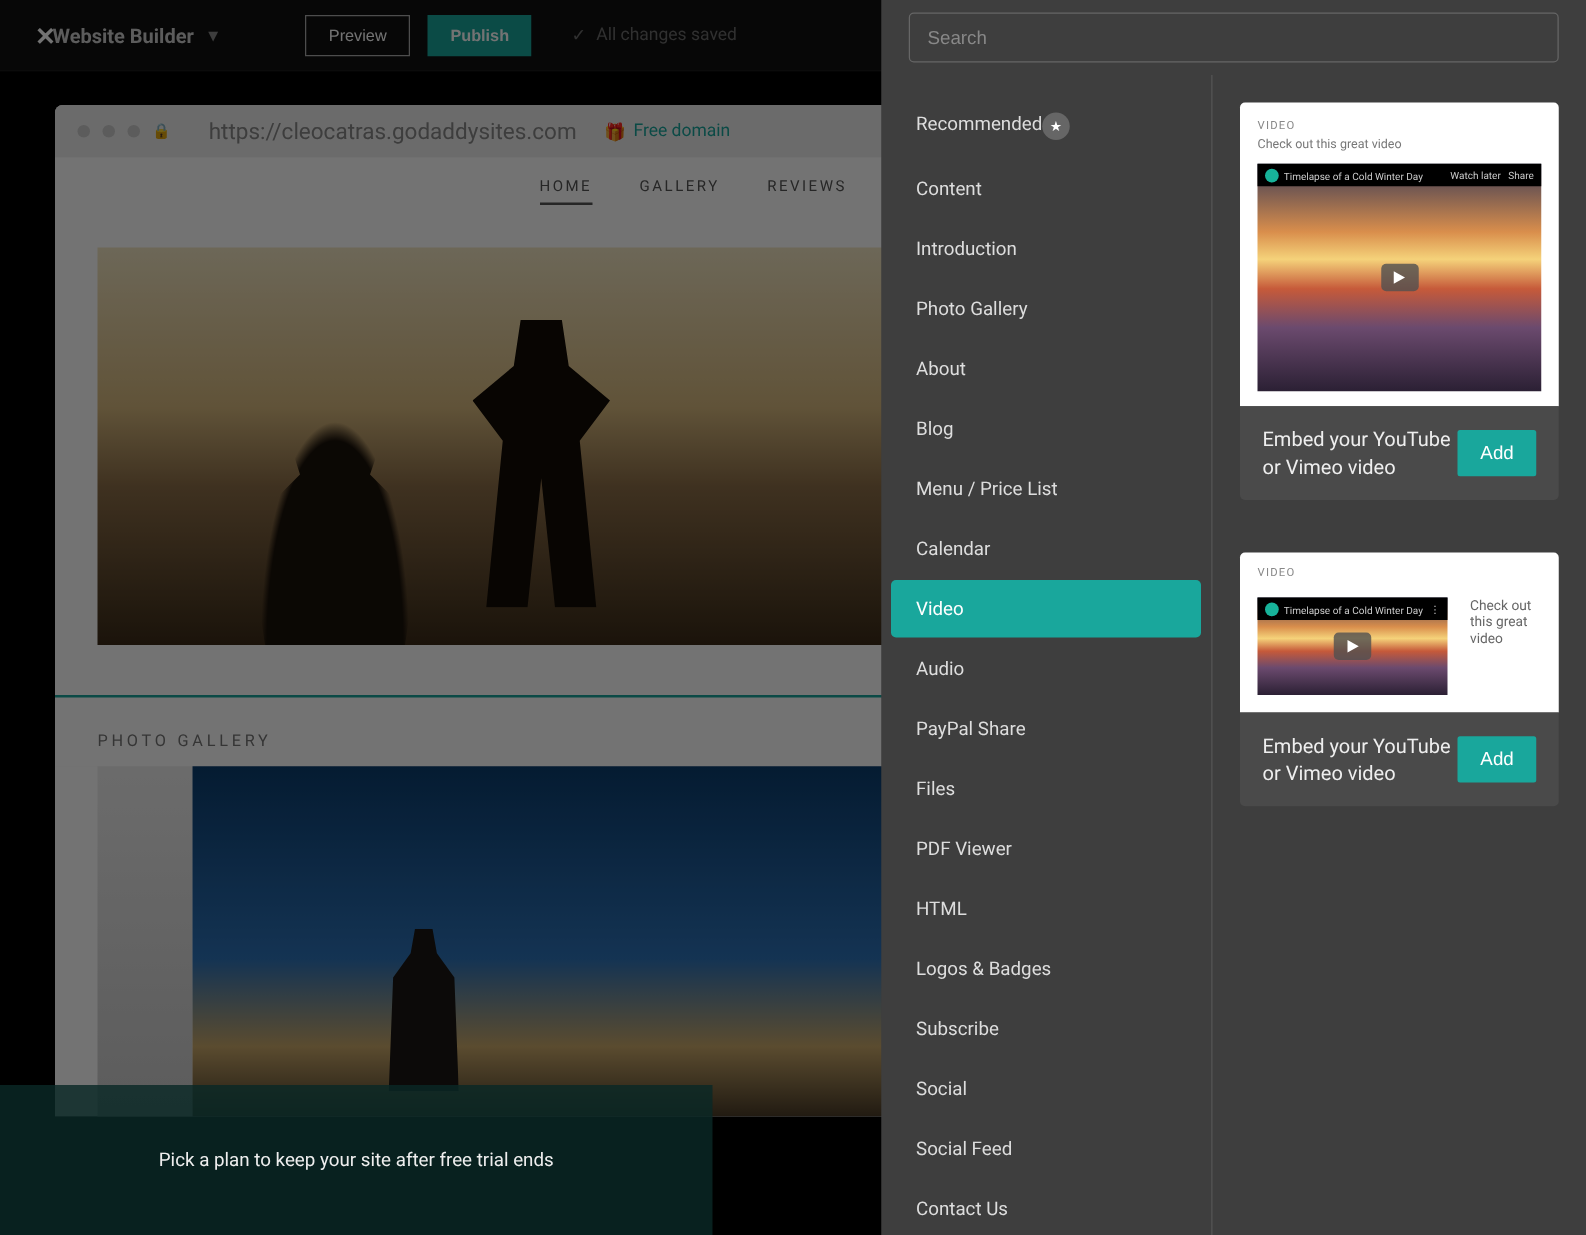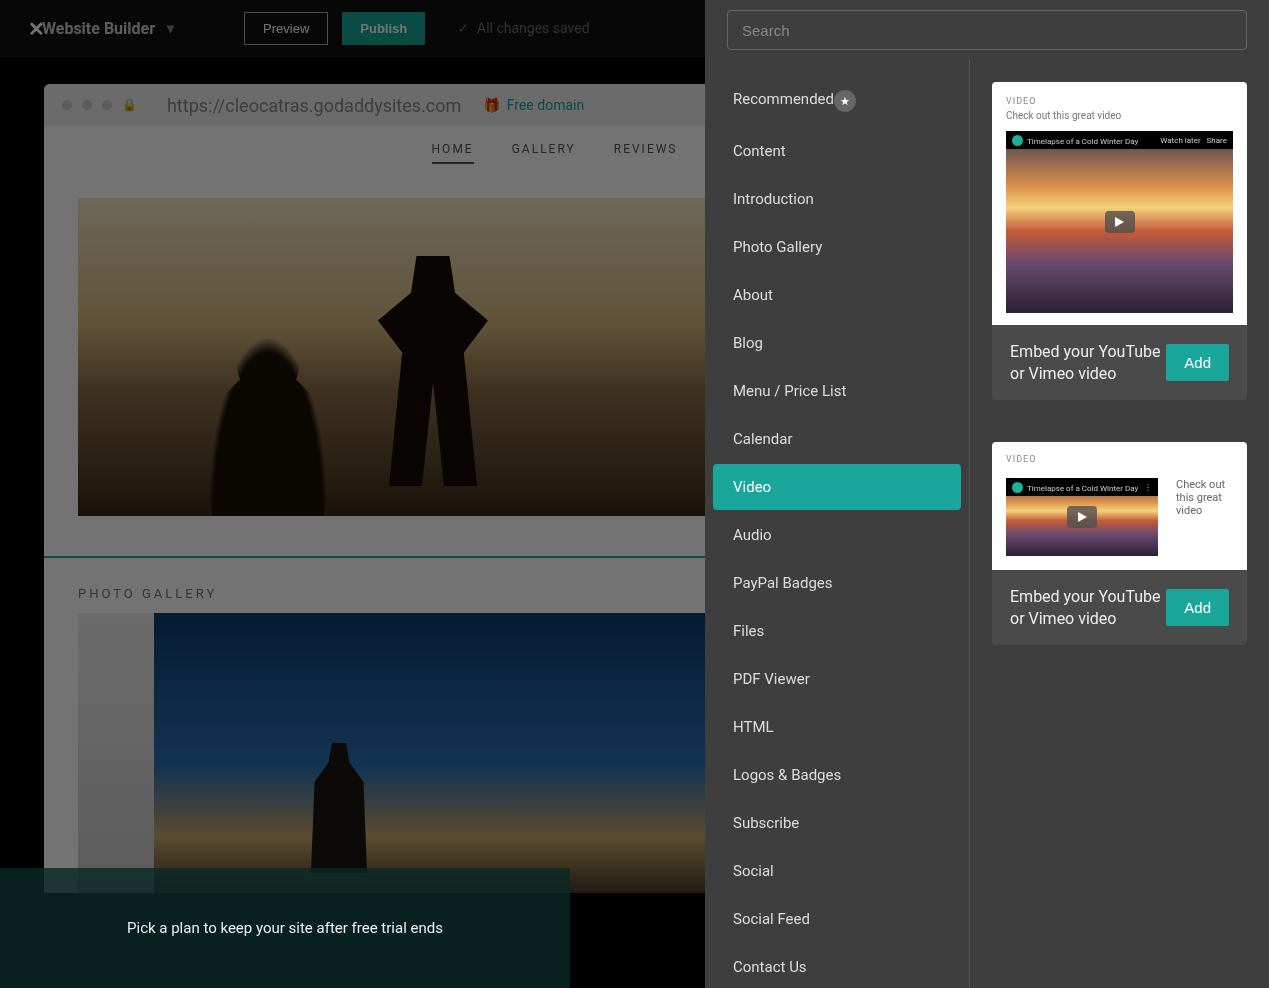--- a/index.html
+++ b/index.html
@@ -297,21 +297,21 @@
         <div class="cat-item">
           <span>Calendar</span>
         </div>
         <div class="cat-item active">
           <span>Video</span>
         </div>
         <div class="cat-item">
           <span>Audio</span>
         </div>
         <div class="cat-item">
-          <span>PayPal Badges</span>
+          <span>PayPal Share</span>
         </div>
         <div class="cat-item">
           <span>Files</span>
         </div>
         <div class="cat-item">
           <span>PDF Viewer</span>
         </div>
         <div class="cat-item">
           <span>HTML</span>
         </div>

